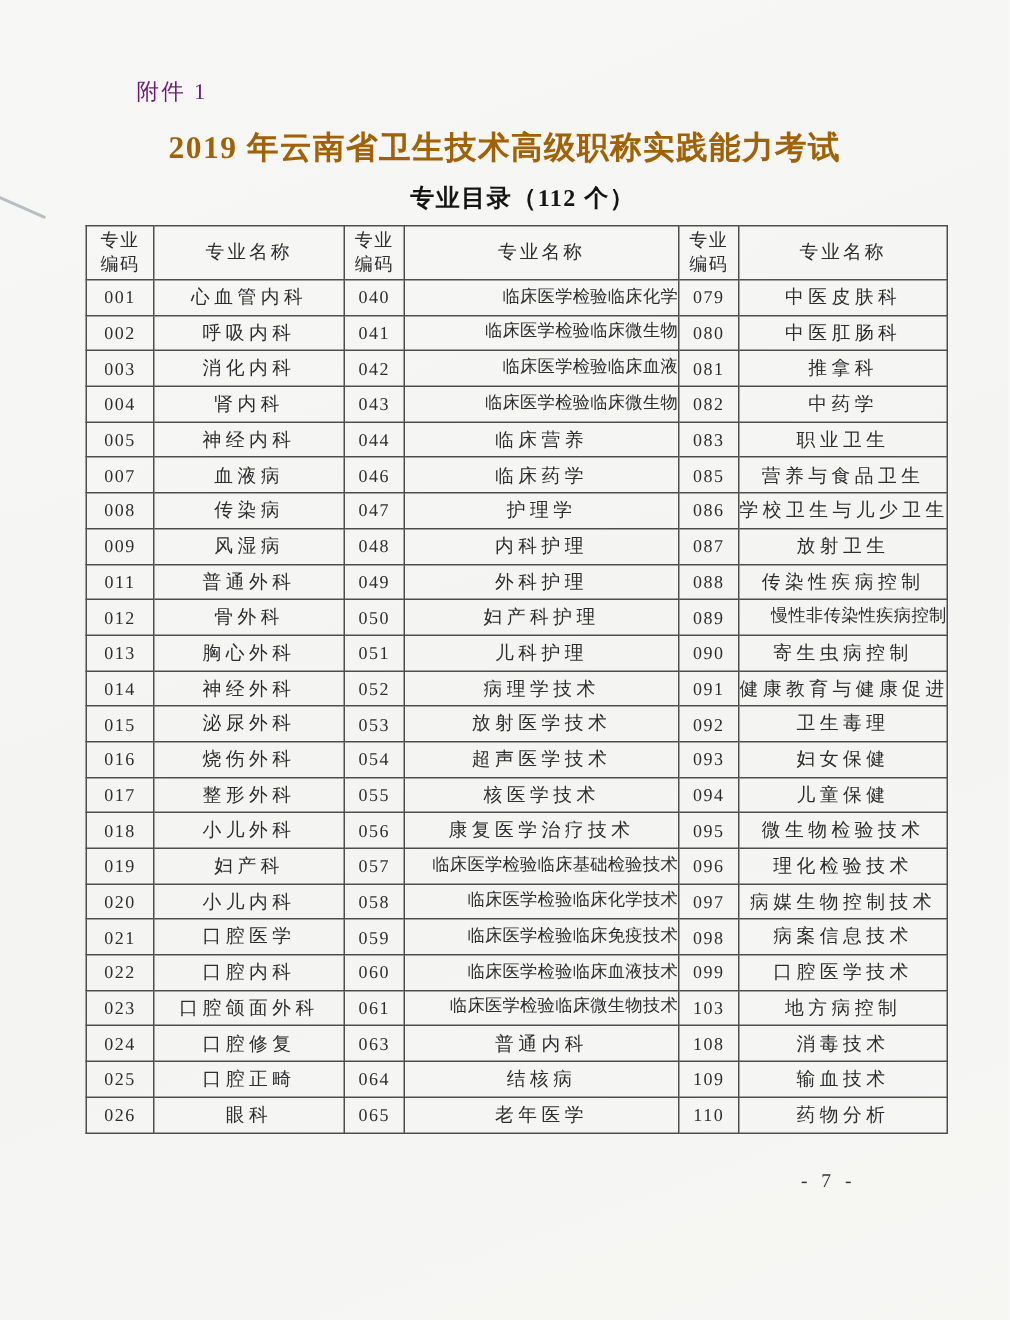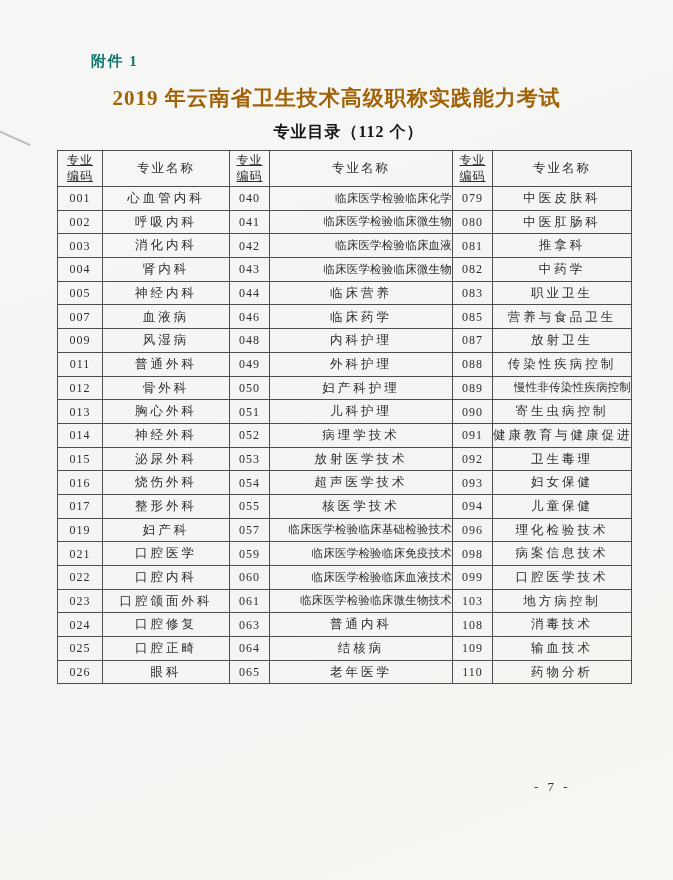--- a/index.html
+++ b/index.html
@@ -12,21 +12,21 @@
     overflow: hidden;
   }
   .artifact {
     position: absolute; left: -8px; top: 136px;
     width: 40px; height: 1.5px;
     background: #9aa0a6; opacity: .65;
     transform: rotate(24deg);
   }
   .attachment {
     position: absolute; left: 91px; top: 52px;
-    font-size: 15px; letter-spacing: 1.5px; color: #0f766e; font-weight: bold;
+    font-size: 15px; letter-spacing: 1.5px; color: #701a75;
   }
   .title {
     position: absolute; left: 0; right: 0; top: 84px; margin: 0;
     text-align: center;
     font-size: 21px; font-weight: bold; letter-spacing: 1px;
     color: #a16207;
   }
   .subtitle {
     position: absolute; left: 0; right: 0; top: 122px; margin: 0;
     text-align: center;
@@ -44,21 +44,21 @@
     border: 1px solid #4e4e50;
     text-align: center; vertical-align: middle;
     padding: 0; overflow: hidden; white-space: nowrap;
     color: #2e2e30;
   }
   .catalog thead th {
     height: 35px; font-weight: normal;
     font-size: 12.5px; letter-spacing: 2px;
   }
   .catalog thead th .hline {
-    display: block; line-height: 1.3; font-size: 12px; letter-spacing: 1px; text-decoration: underline;
+    display: block; line-height: 1.3; font-size: 12px; letter-spacing: 1px;
   }
   .catalog tbody td { height: 22.7px; font-size: 12.5px; line-height: 1; }
   .catalog td.code { font-size: 12px; letter-spacing: 1px; }
   .catalog td.name { letter-spacing: 3px; }
   .catalog td.name.tight { letter-spacing: 0.2px; font-size: 11.5px; text-align: right; }
   .page-number {
     position: absolute; left: 534px; top: 779px;
     font-size: 13px; letter-spacing: 3px; color: #333;
   }
 </style>
@@ -144,20 +144,28 @@
       </tr>
       <tr>
         <td class="code">007</td>
         <td class="name">血液病</td>
         <td class="code">046</td>
         <td class="name">临床药学</td>
         <td class="code">085</td>
         <td class="name">营养与食品卫生</td>
       </tr>
       <tr>
+        <td class="code">008</td>
+        <td class="name">传染病</td>
+        <td class="code">047</td>
+        <td class="name">护理学</td>
+        <td class="code">086</td>
+        <td class="name">学校卫生与儿少卫生</td>
+      </tr>
+      <tr>
         <td class="code">009</td>
         <td class="name">风湿病</td>
         <td class="code">048</td>
         <td class="name">内科护理</td>
         <td class="code">087</td>
         <td class="name">放射卫生</td>
       </tr>
       <tr>
         <td class="code">011</td>
         <td class="name">普通外科</td>
@@ -208,28 +216,44 @@
       </tr>
       <tr>
         <td class="code">017</td>
         <td class="name">整形外科</td>
         <td class="code">055</td>
         <td class="name">核医学技术</td>
         <td class="code">094</td>
         <td class="name">儿童保健</td>
       </tr>
       <tr>
+        <td class="code">018</td>
+        <td class="name">小儿外科</td>
+        <td class="code">056</td>
+        <td class="name">康复医学治疗技术</td>
+        <td class="code">095</td>
+        <td class="name">微生物检验技术</td>
+      </tr>
+      <tr>
         <td class="code">019</td>
         <td class="name">妇产科</td>
         <td class="code">057</td>
         <td class="name tight">临床医学检验临床基础检验技术</td>
         <td class="code">096</td>
         <td class="name">理化检验技术</td>
       </tr>
       <tr>
+        <td class="code">020</td>
+        <td class="name">小儿内科</td>
+        <td class="code">058</td>
+        <td class="name tight">临床医学检验临床化学技术</td>
+        <td class="code">097</td>
+        <td class="name">病媒生物控制技术</td>
+      </tr>
+      <tr>
         <td class="code">021</td>
         <td class="name">口腔医学</td>
         <td class="code">059</td>
         <td class="name tight">临床医学检验临床免疫技术</td>
         <td class="code">098</td>
         <td class="name">病案信息技术</td>
       </tr>
       <tr>
         <td class="code">022</td>
         <td class="name">口腔内科</td>

